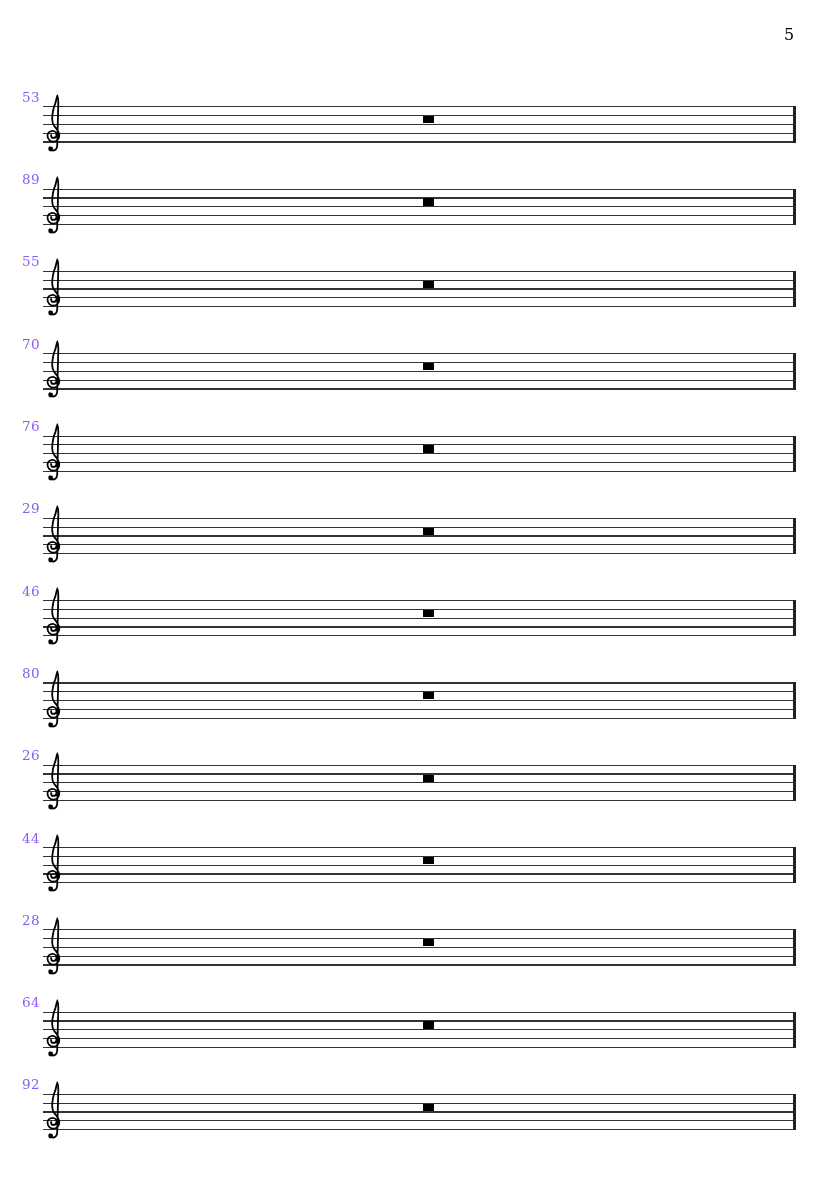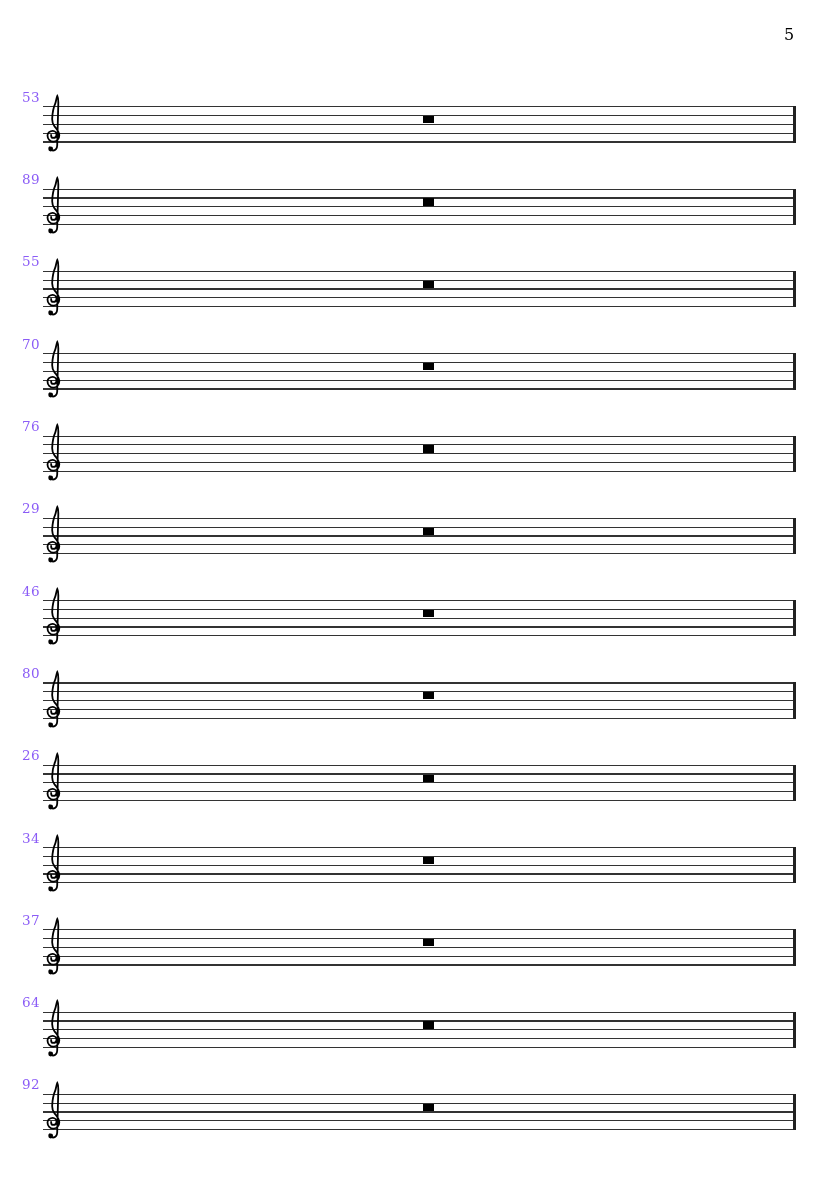--- a/index.html
+++ b/index.html
@@ -354,21 +354,21 @@
                C 14.1,3.4 14.4,6.3 14.3,9.8
                L 13.2,51.5
                C 13.1,54.6 11.4,56.6 9.0,56.5
                C 6.9,56.4 5.4,55.1 5.6,53.5" fill="none" stroke="#000000" stroke-width="1.8" stroke-linecap="round"></path>
       <circle cx="6.7" cy="55.0" r="2.4" fill="#000000"></circle>
     </svg>
     <div class="whole-rest"></div>
     <div class="final-barline"></div>
   </div>
       <div class="system" style="top: 847px;">
-    <div class="measure-number">34</div>
+    <div class="measure-number">44</div>
     <div class="staff-lines">
       <div class="staff-line"></div>
       <div class="staff-line"></div>
       <div class="staff-line"></div>
       <div class="staff-line"></div>
       <div class="staff-line"></div>
     </div>
     <svg class="clef" viewBox="0 0 18 60" width="18" height="60" aria-hidden="true">
       <path d="M 7.1,40.9
                C 7.1,42.7 7.9,43.9 9.0,43.9
@@ -384,21 +384,21 @@
                C 14.1,3.4 14.4,6.3 14.3,9.8
                L 13.2,51.5
                C 13.1,54.6 11.4,56.6 9.0,56.5
                C 6.9,56.4 5.4,55.1 5.6,53.5" fill="none" stroke="#000000" stroke-width="1.8" stroke-linecap="round"></path>
       <circle cx="6.7" cy="55.0" r="2.4" fill="#000000"></circle>
     </svg>
     <div class="whole-rest"></div>
     <div class="final-barline"></div>
   </div>
       <div class="system" style="top: 929.3px;">
-    <div class="measure-number">37</div>
+    <div class="measure-number">28</div>
     <div class="staff-lines">
       <div class="staff-line"></div>
       <div class="staff-line"></div>
       <div class="staff-line"></div>
       <div class="staff-line"></div>
       <div class="staff-line"></div>
     </div>
     <svg class="clef" viewBox="0 0 18 60" width="18" height="60" aria-hidden="true">
       <path d="M 7.1,40.9
                C 7.1,42.7 7.9,43.9 9.0,43.9

